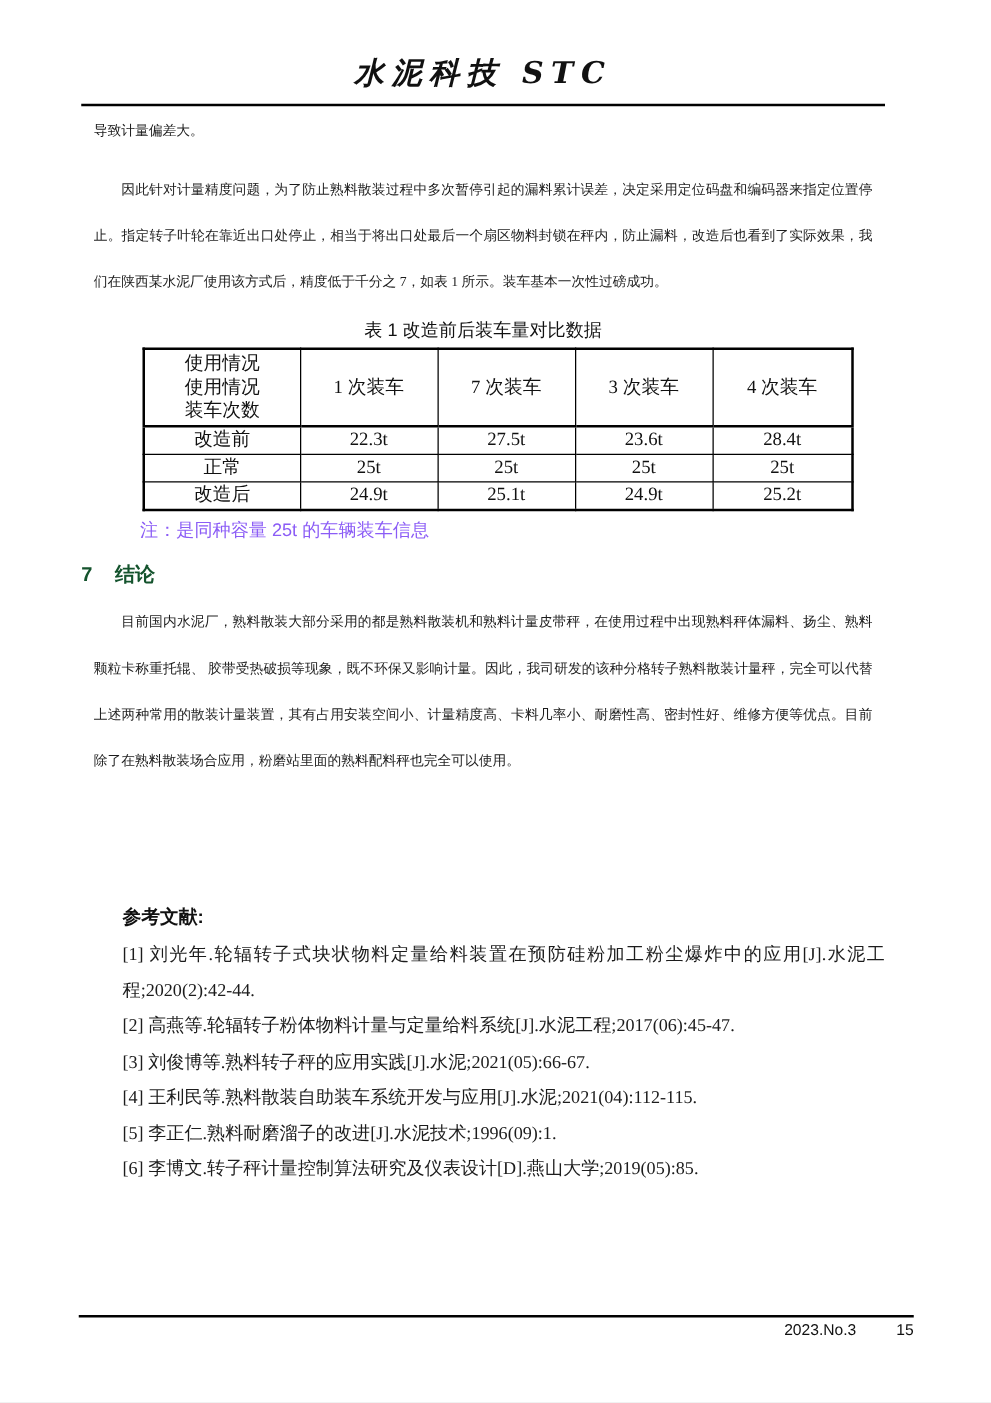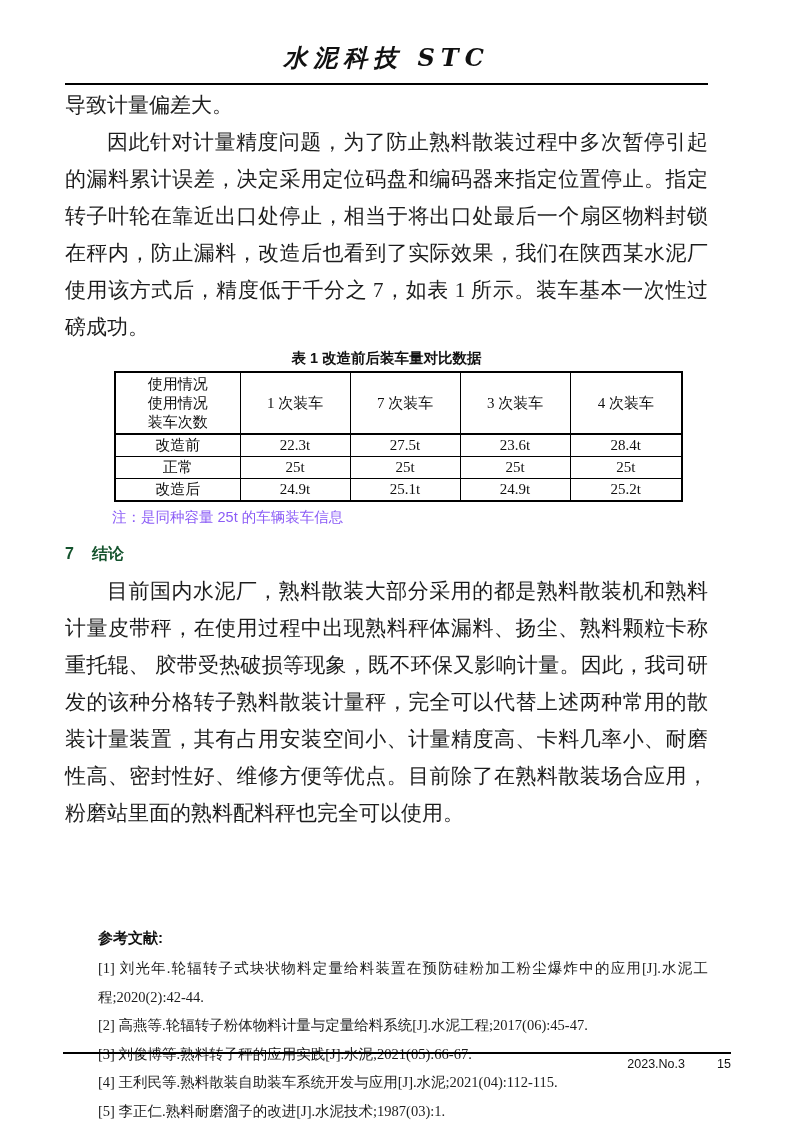--- a/index.html
+++ b/index.html
@@ -23,34 +23,34 @@
     font-weight:600;
     font-size:24px;
     line-height:32px;
     letter-spacing:6px;
     color:#111;
   }
   .header-rule { margin-top:9px; border-top:2.5px solid #000; height:0; }
 
   
   .body-para {
-    font-size:21px;
+    font-size:11px;
     line-height:37px;
     text-align:justify;
-    margin:0;
+    margin:10px;
   }
   .first-para { margin-top:2px; }
   .indent { text-indent:2em; }
 
   
   .table-caption {
     margin-top:2px;
     text-align:center;
     font-family:"Liberation Sans", sans-serif;
-    font-weight:700;
+    font-weight:400;
     font-size:14.5px;
     line-height:20px;
     color:#111;
   }
   table.data-table {
     margin:3px 0 0 49px;
     width:567px;
     table-layout:fixed;
     border-collapse:collapse;
     border:2.5px solid #000;
@@ -187,21 +187,21 @@
 
     <p class="body-para indent conclusion">目前国内水泥厂，熟料散装大部分采用的都是熟料散装机和熟料计量皮带秤，在使用过程中出现熟料秤体漏料、扬尘、熟料颗粒卡称重托辊、 胶带受热破损等现象，既不环保又影响计量。因此，我司研发的该种分格转子熟料散装计量秤，完全可以代替上述两种常用的散装计量装置，其有占用安装空间小、计量精度高、卡料几率小、耐磨性高、密封性好、维修方便等优点。目前除了在熟料散装场合应用，粉磨站里面的熟料配料秤也完全可以使用。</p>
 
     <div class="references">
       <div class="ref-heading">参考文献:</div>
       <div class="ref-list">
         <div class="ref-item">[1] 刘光年.轮辐转子式块状物料定量给料装置在预防硅粉加工粉尘爆炸中的应用[J].水泥工程;2020(2):42-44.</div>
         <div class="ref-item">[2] 高燕等.轮辐转子粉体物料计量与定量给料系统[J].水泥工程;2017(06):45-47.</div>
         <div class="ref-item">[3] 刘俊博等.熟料转子秤的应用实践[J].水泥;2021(05):66-67.</div>
         <div class="ref-item">[4] 王利民等.熟料散装自助装车系统开发与应用[J].水泥;2021(04):112-115.</div>
-        <div class="ref-item">[5] 李正仁.熟料耐磨溜子的改进[J].水泥技术;1987(03):1.</div>
+        <div class="ref-item">[5] 李正仁.熟料耐磨溜子的改进[J].水泥技术;1996(09):1.</div>
         <div class="ref-item">[6] 李博文.转子秤计量控制算法研究及仪表设计[D].燕山大学;2019(05):85.</div>
       </div>
     </div>
 
   </div>
 
   <div class="footer">
     <div class="footer-page">15</div>
     <div class="footer-issue">2023.No.3</div>
   </div>

